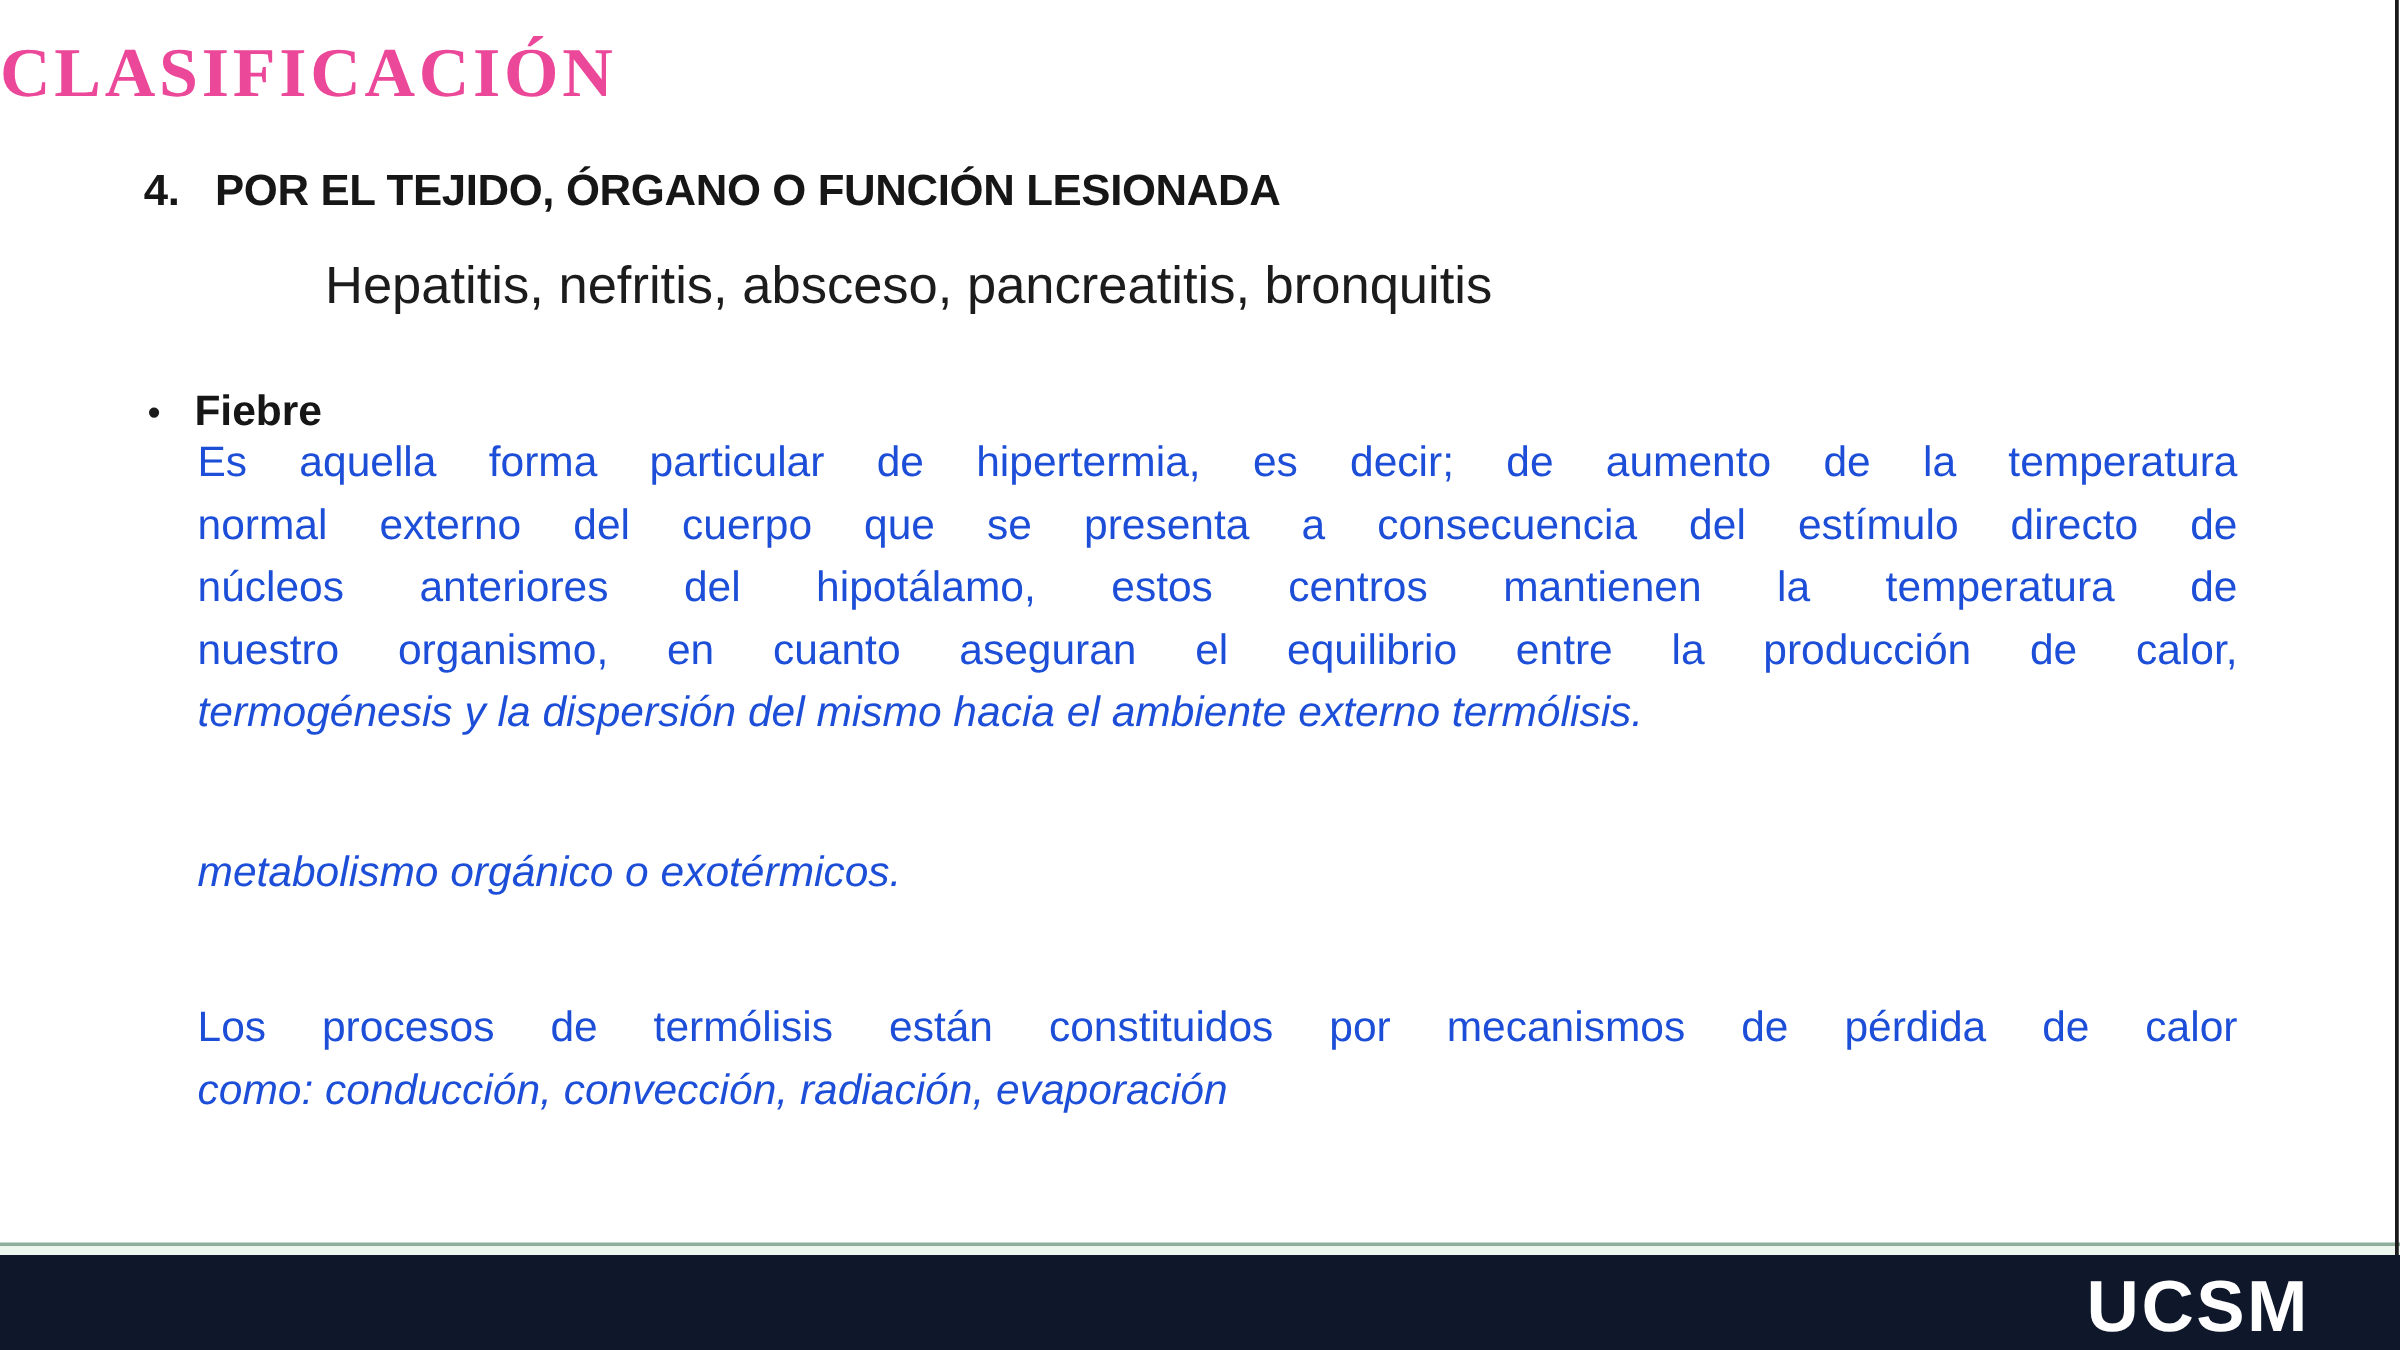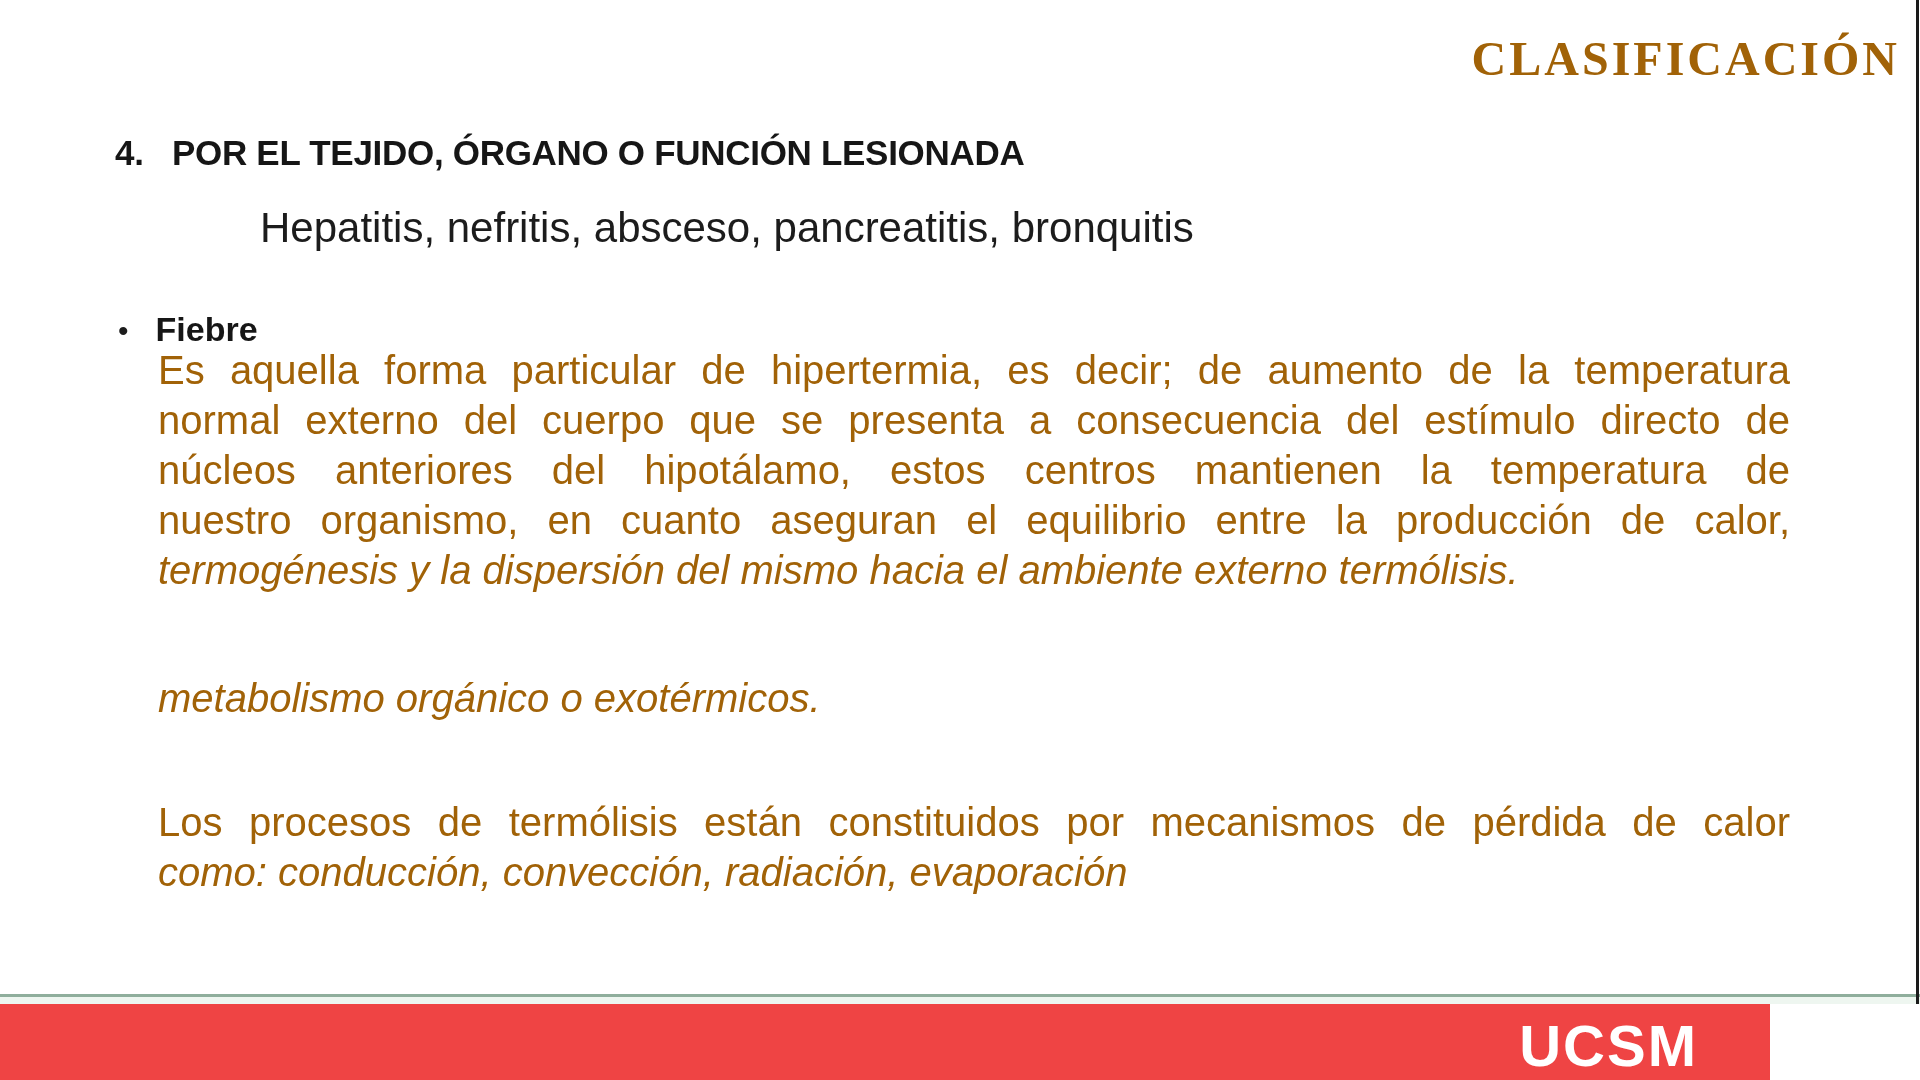--- a/index.html
+++ b/index.html
@@ -16,26 +16,26 @@
     font-family: "Liberation Sans", sans-serif;
     color: #1c1c1c;
   }
 
   
   .title {
     position: absolute;
     top: 22px;
     left: 0;
     width: 1900px;
-    text-align: right;
+    text-align: left;
     font-family: "Liberation Serif", "DejaVu Serif", serif;
     font-weight: 700;
-    font-size: 48px;
+    font-size: 56px;
     letter-spacing: 3px;
-    color: #a16207;
+    color: #ec4899;
     line-height: 74px;
   }
 
   
   .heading {
     position: absolute;
     top: 130px;
     left: 115px;
     display: flex;
     font-weight: 700;
@@ -77,23 +77,23 @@
     font-weight: 700;
     color: #161616;
     margin-top: 23px;
   }
 
   
   .para {
     position: absolute;
     left: 158px;
     width: 1632px;
-    font-size: 40px;
+    font-size: 34px;
     line-height: 50px;
-    color: #a16207;
+    color: #1d4ed8;
   }
   .para-1 { top: 345px; }
   .para-2 { top: 673px; }
   .para-3 { top: 797px; }
   .jline {
     text-align: justify;
     text-align-last: justify;
     white-space: normal;
   }
   .jline.last {
@@ -115,24 +115,24 @@
     position: absolute;
     left: 0;
     width: 1920px;
     top: 997px;
     height: 7px;
     background: #eef6f0;
   }
   .footer-bar {
     position: absolute;
     left: 0;
-    width: 1770px;
+    width: 1920px;
     top: 1004px;
     height: 76px;
-    background: #ef4444;
+    background: #0f172a;
   }
   .footer-logo {
     position: absolute;
     right: 72px;
     top: 8px;
     font-size: 58px;
     font-weight: 700;
     letter-spacing: 2px;
     color: #ffffff;
     font-family: "Liberation Sans", sans-serif;

